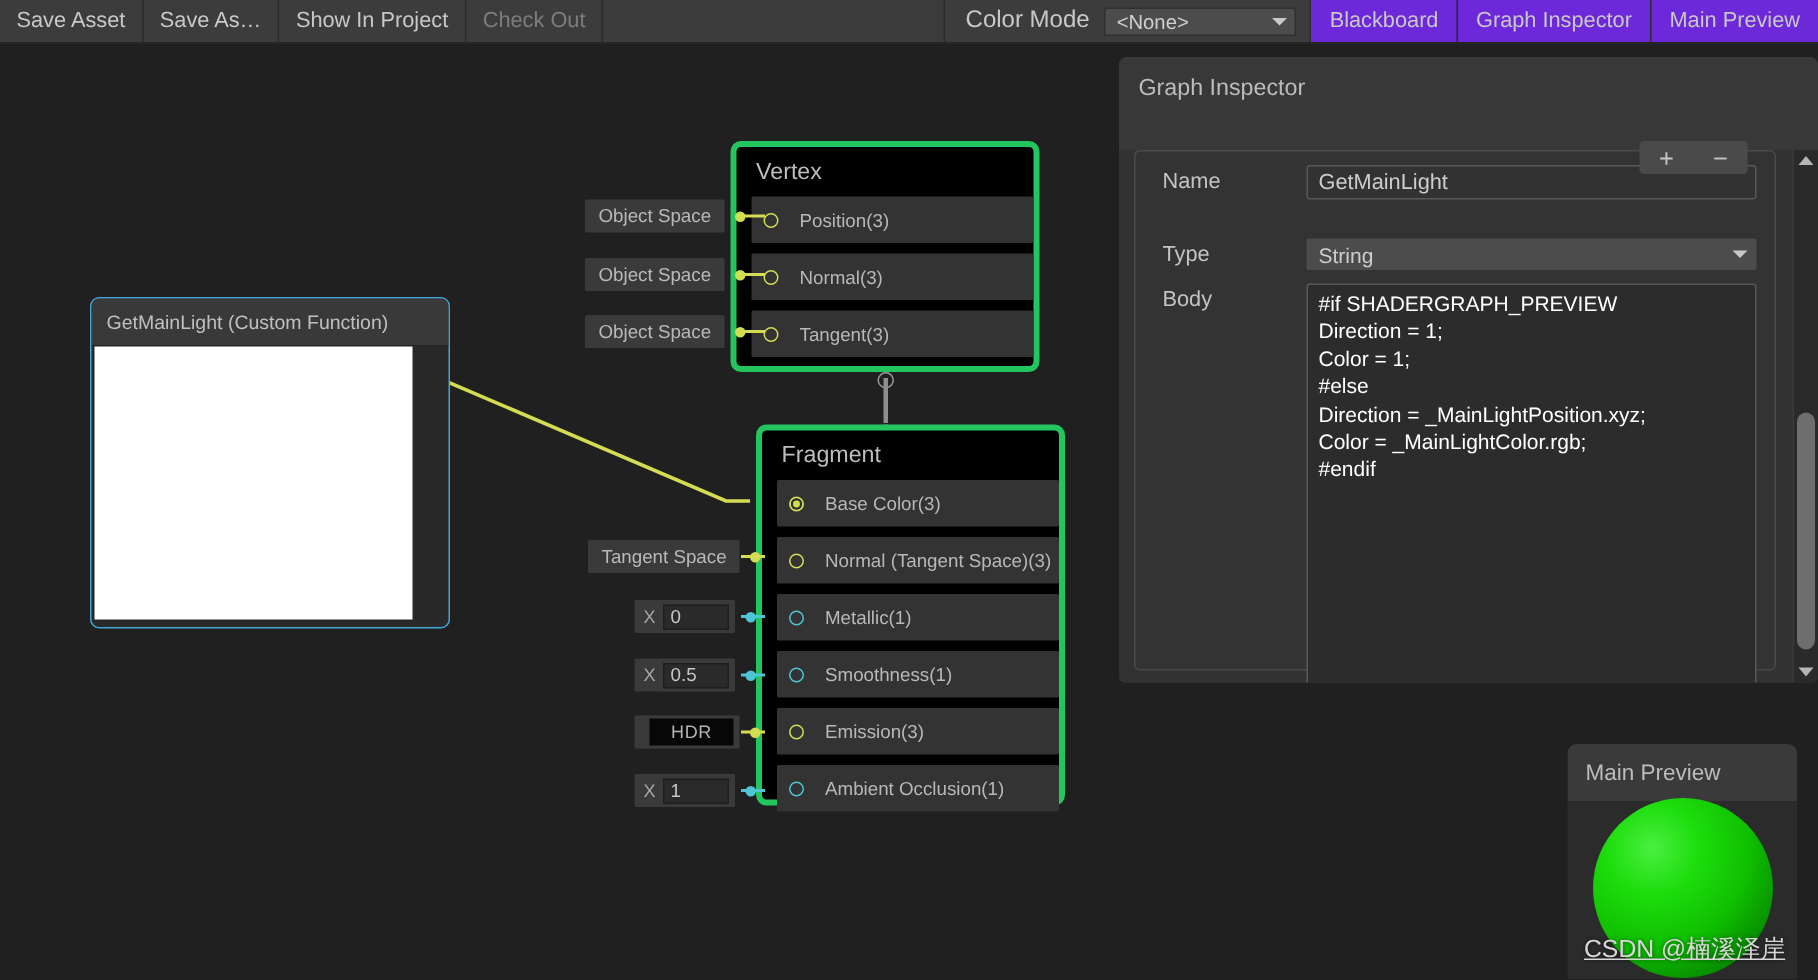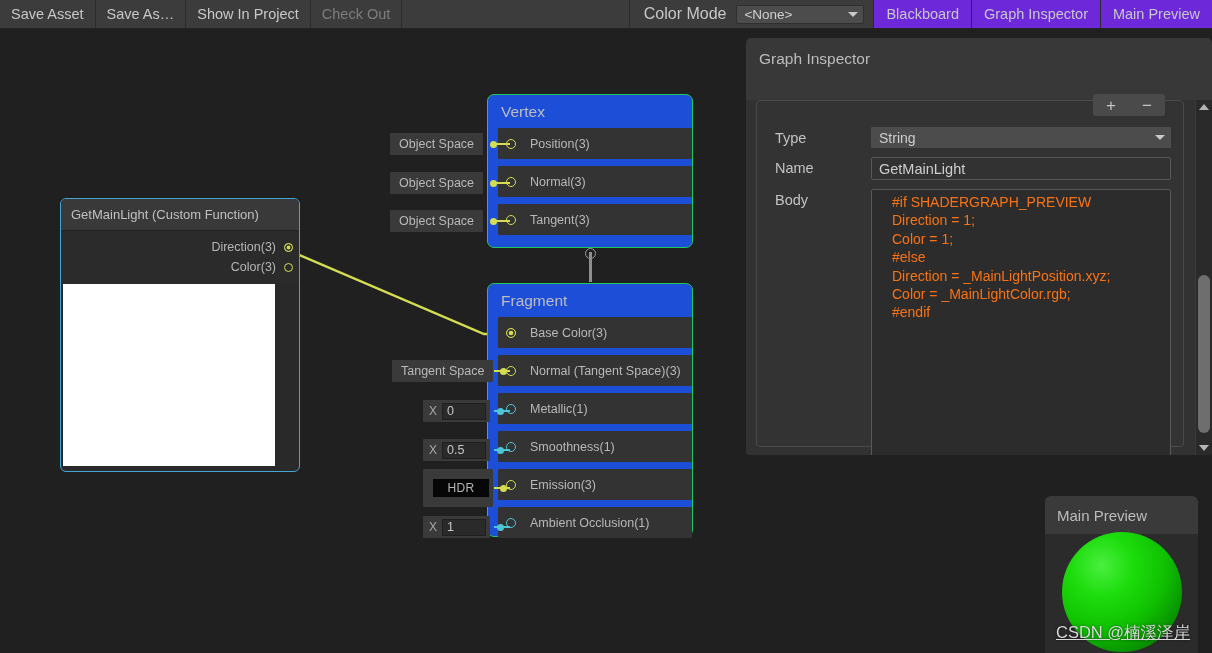--- a/index.html
+++ b/index.html
@@ -135,22 +135,22 @@
   .port-ring.filled { background: #d4dc52; box-shadow: inset 0 0 0 1.6px #2b2b2b; }
   .cf-preview {
     margin: 0 24px 5px 2px;
     height: 182px;
     background: #ffffff;
   }
 
   
   .block {
     position: absolute;
-    background: #1d4ed8;
-    border: 1px solid #22c55e;
+    background: #000000;
+    border: 4px solid #22c55e;
     border-radius: 7px;
     box-sizing: border-box;
   }
   .block-title {
     font-size: 15.5px;
     color: #bdbdbd;
     padding: 8px 0 7px 13px;
   }
   .block-row {
     position: relative;
@@ -208,21 +208,21 @@
     border: 1px solid #1e1e1e;
     color: #c6c6c6;
     font-size: 12.5px;
     width: 44px; height: 17px;
     display: flex; align-items: center;
     padding-left: 4px;
     box-sizing: border-box;
   }
   .slot-hdr {
     background: #3a3a3a;
-    height: 38px;
+    height: 22px;
     display: flex; align-items: center;
     padding: 0 4px 0 10px;
     border-radius: 1px;
   }
   .slot-hdr .hdrbox {
     background: #070707;
     color: #b4b4b4;
     font-size: 12px;
     width: 56px; height: 18px;
     display: flex; align-items: center; justify-content: center;
@@ -344,24 +344,24 @@
     display: flex; align-items: center;
     padding: 0 7px;
     box-sizing: border-box;
     border-radius: 2px;
   }
   .field-textarea {
     flex: 1;
     height: 287px;
     background: #2c2c2c;
     border: 1px solid #585858;
-    color: #f97316;
+    color: #ffffff;
     font-size: 14px;
     line-height: 18.4px;
-    padding: 3px 20px;
+    padding: 3px 7px;
     box-sizing: border-box;
     border-radius: 2px;
     white-space: pre;
     overflow: hidden;
   }
 
   
   .insp-scroll {
     position: absolute;
     right: 0; top: 62px;
@@ -459,30 +459,20 @@
 </div>
 
 <div class="canvas">
 
   <svg class="wires" viewBox="0 0 1212 624">
     <polyline points="268,222 290,222 484,305 500,305" fill="none" stroke="#d4dc52" stroke-width="2.4"></polyline>
   </svg>
 
   <div class="cf-node">
     <div class="cf-title">GetMainLight (Custom Function)</div>
-    <div class="cf-ports">
-      <div class="cf-port-row">
-        <span>Direction(3)</span>
-        <span class="port-ring filled"></span>
-      </div>
-      <div class="cf-port-row">
-        <span>Color(3)</span>
-        <span class="port-ring"></span>
-      </div>
-    </div>
     <div class="cf-preview"></div>
   </div>
 
   <div class="block" style="left:487px; top:65px; width:206px; height:154px;">
     <div class="block-title">Vertex</div>
     <div class="block-row">
       <span class="row-port"></span>
       <span class="row-label">Position(3)</span>
     </div>
     <div class="block-row">
@@ -512,21 +502,21 @@
     <span class="slot-dot"></span>
   </div>
   <div class="stub" style="left:494px; top:191px; width:16px;"></div>
 
   <div class="stack-link" style="left:585px; top:219px; width:12px; height:46px;">
     <div class="ring" style="top:0;"></div>
     <div class="bar"></div>
     <div class="ring" style="top:35px;"></div>
   </div>
 
-  <div class="block" style="left:487px; top:254px; width:206px; height:254px;">
+  <div class="block" style="left:504px; top:254px; width:206px; height:254px;">
     <div class="block-title">Fragment</div>
     <div class="block-row">
       <span class="row-port filled"></span>
       <span class="row-label">Base Color(3)</span>
     </div>
     <div class="block-row">
       <span class="row-port"></span>
       <span class="row-label">Normal (Tangent Space)(3)</span>
     </div>
     <div class="block-row">
@@ -592,31 +582,31 @@
 
 <div class="inspector">
   <div class="insp-title">Graph Inspector</div>
   <div class="insp-body">
     <div class="insp-inner">
       <div class="plusminus">
         <span class="pm-btn">+</span>
         <span class="pm-btn">−</span>
       </div>
 
+      <div class="field-row">
+        <span class="field-label">Name</span>
+        <span class="field-input">GetMainLight</span>
+      </div>
+
       <div class="field-row" style="margin-top:26px;">
         <span class="field-label">Type</span>
         <span class="field-select">
           <span>String</span>
           <span class="caret-dn"></span>
         </span>
-      </div>
-
-      <div class="field-row">
-        <span class="field-label">Name</span>
-        <span class="field-input">GetMainLight</span>
       </div>
 
       <div class="field-row">
         <span class="field-label">Body</span>
         <span class="field-textarea">#if SHADERGRAPH_PREVIEW
 Direction = 1;
 Color = 1;
 #else
 Direction = _MainLightPosition.xyz;
 Color = _MainLightColor.rgb;

